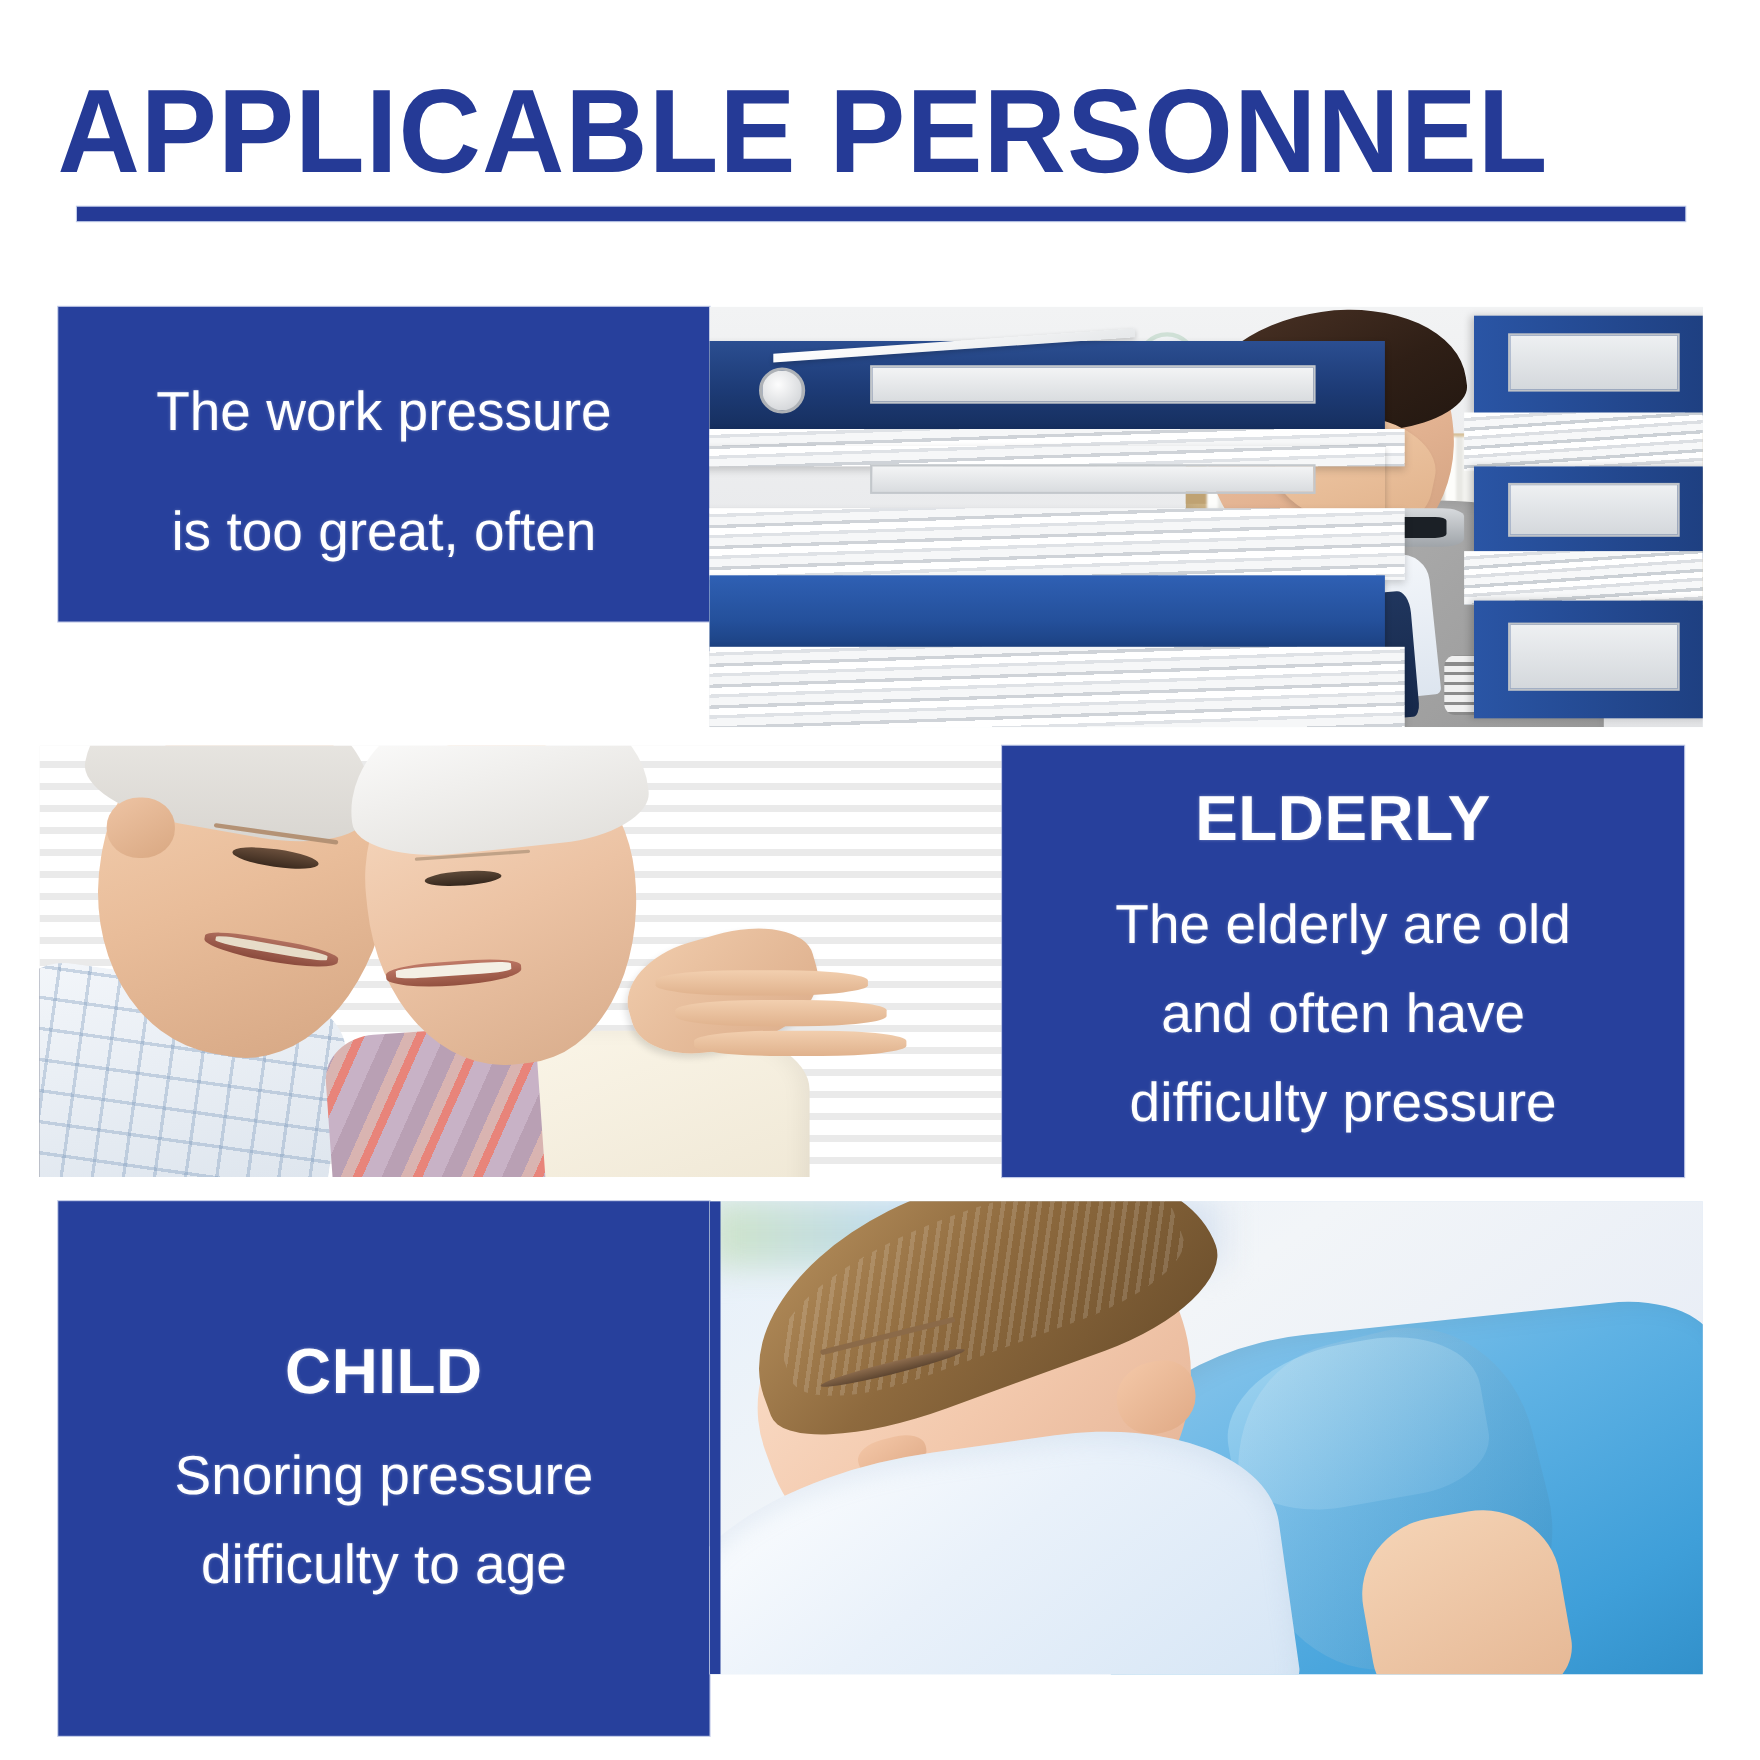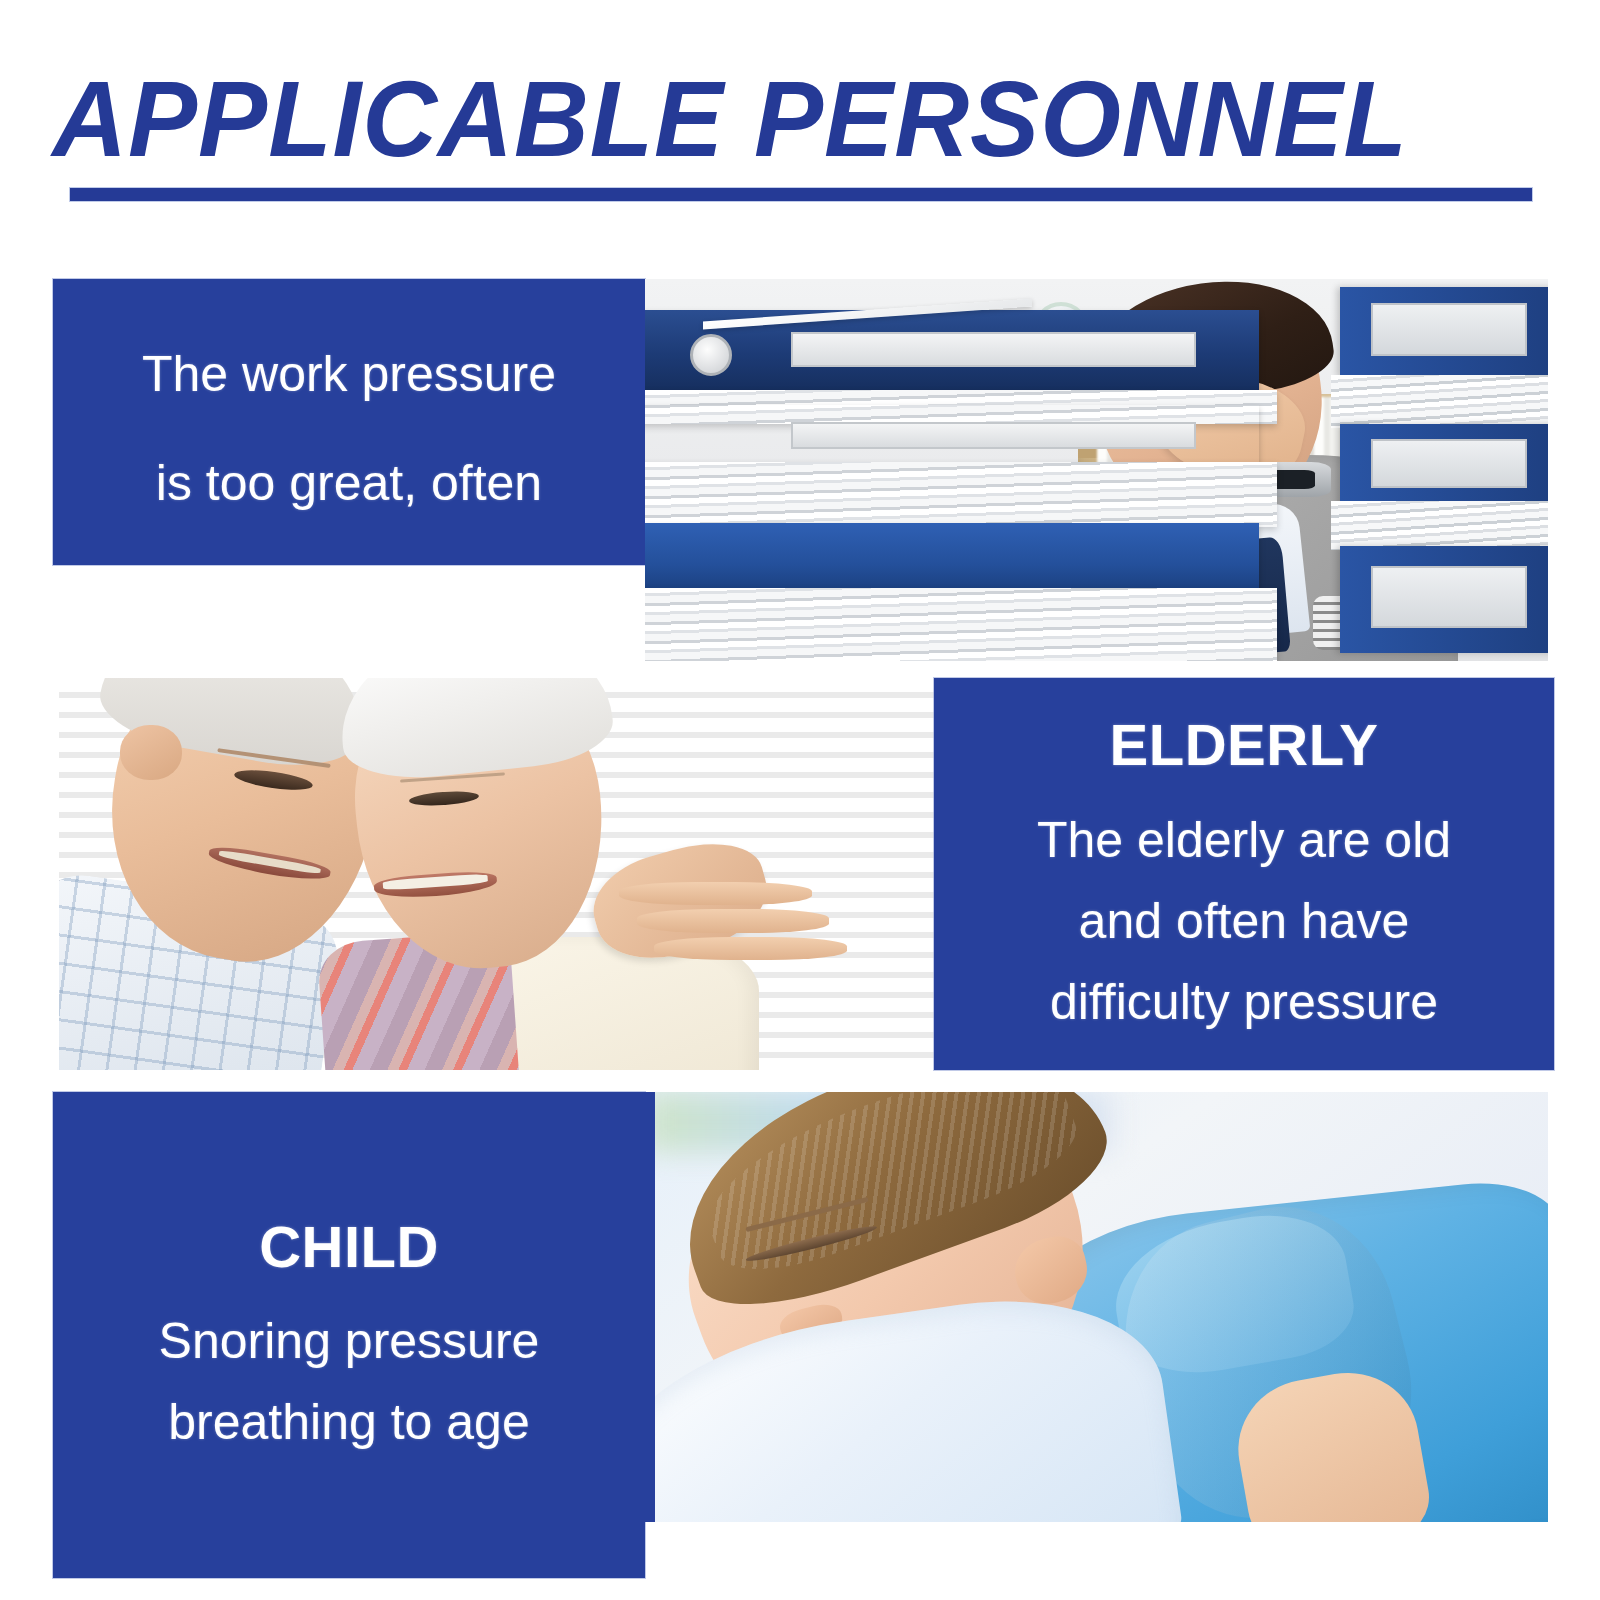--- a/index.html
+++ b/index.html
@@ -2,21 +2,21 @@
 <html><head>
 <meta charset="utf-8">
 <style>
   * { margin:0; padding:0; box-sizing:border-box; }
   html,body { width:1600px; height:1600px; background:#ffffff; }
   body { font-family:"Liberation Sans", sans-serif; overflow:hidden; }
 
   .page { position:relative; width:1600px; height:1600px; background:#fff; }
 
   
-  .title-wrap { position:absolute; left:0; top:62px; width:1460px; text-align:center;font-style:italic; }
+  .title-wrap { position:absolute; left:0; top:62px; width:1460px; text-align:center; }
   .title {
     font-family:"Liberation Sans", sans-serif;
     font-weight:bold;
     font-size:108px;
     letter-spacing:1px;
     line-height:1.05;
     color:#253a96;
     transform:scaleX(0.96);
     transform-origin:center;
     white-space:nowrap;
@@ -493,21 +493,21 @@
       <div class="rbinder rb2">
         <div class="rb-label"></div>
       </div>
       <div class="rpapers rp2"></div>
       <div class="rbinder rb3">
         <div class="rb-label"></div>
       </div>
     </div>
   </div>
 
-  <div class="row" style="left:59px; top:678px; width:1495px; height:392px;">
+  <div class="row" style="left:36px; top:678px; width:1495px; height:392px;">
 
     <div class="photo p2" style="left:0; top:0; width:875px; height:392px;">
       <div class="blinds"></div>
 
       <div class="navyvest"></div>
       <div class="plaid"></div>
       <div class="manhead"></div>
       <div class="manhair"></div>
       <div class="ear"></div>
       <div class="brow"></div>
@@ -534,21 +534,21 @@
       <div class="panel-body">and often have</div>
       <div class="panel-body">difficulty pressure</div>
     </div>
   </div>
 
   <div class="row" style="left:53px; top:1092px; width:1495px; height:430px;">
 
     <div class="panel" style="left:0; top:0; width:592px; height:486px;">
       <div class="panel-heading">CHILD</div>
       <div class="panel-body">Snoring pressure</div>
-      <div class="panel-body">breathing to age</div>
+      <div class="panel-body">difficulty to age</div>
     </div>
 
     <div class="photo p3" style="left:592px; top:0; width:903px; height:430px;">
       <div class="bg"></div>
       <div class="blur-top"></div>
       <div class="shirt"></div>
       <div class="shoulder"></div>
       <div class="shirt-fold"></div>
       <div class="arm"></div>
       <div class="head"></div>

